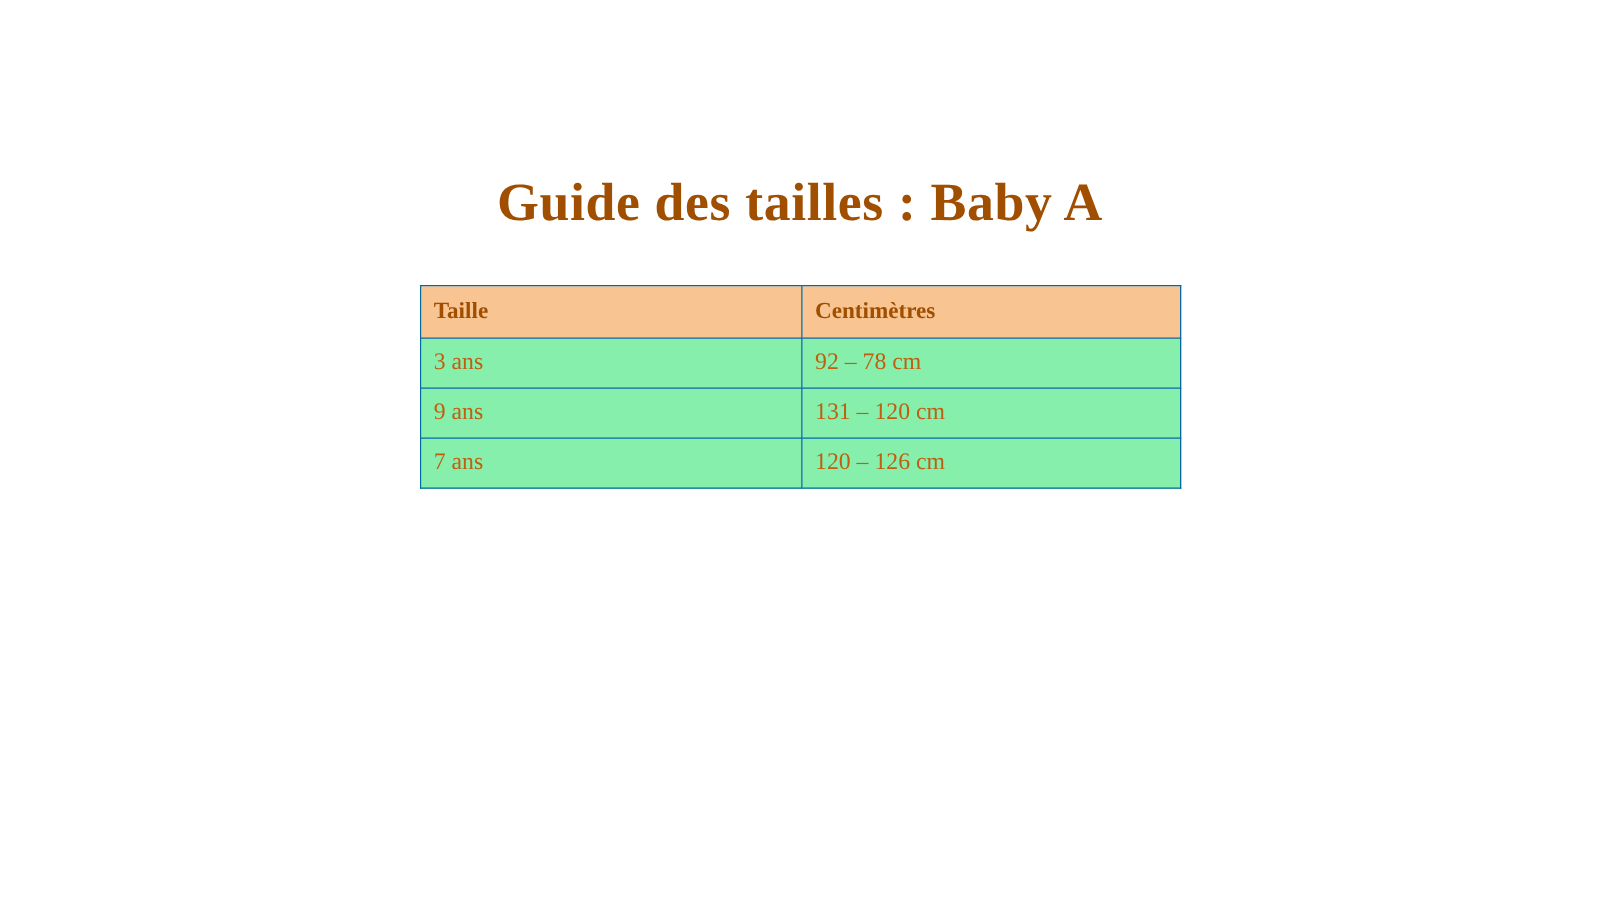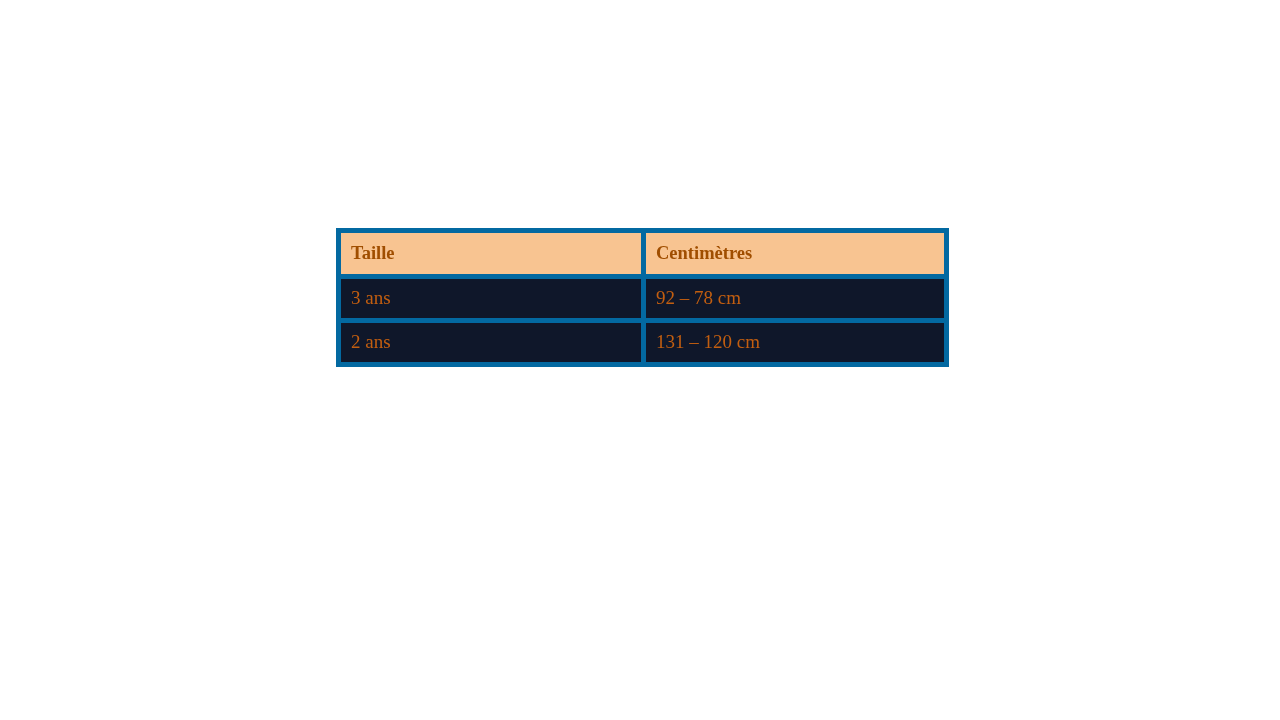--- a/index.html
+++ b/index.html
@@ -39,65 +39,70 @@
   }
   table.size-table {
     width: 608px;
     border-collapse: collapse;
     table-layout: fixed;
   }
   table.size-table col.c1 { width: 305px; }
   table.size-table col.c2 { width: 303px; }
   table.size-table th,
   table.size-table td {
-    border: 5px solid #0369a1;
+    border: 1px solid #0369a1;
     padding: 5px 10px 6px 10px;
     font-size: 19px;
     line-height: 1.2;
     color: #c25e10;
     text-align: left;
     vertical-align: middle;
     height: 28px;
   }
   table.size-table thead th {
     background: #f8c491;
     font-weight: bold;
     color: #a04e00;
     font-size: 18.5px;
     height: 30px;
   }
   table.size-table tbody td {
-    background: #0f172a;
+    background: #86efac;
     font-weight: normal;
   }
 </style>
 </head>
 <body>
 
 <div class="page">
 
+  <div class="title">Guide des tailles : Baby A</div>
 
   <div class="size-table-wrap">
     <table class="size-table">
       <colgroup>
         <col class="c1">
         <col class="c2">
       </colgroup>
       <thead>
         <tr>
           <th>Taille</th>
           <th>Centimètres</th>
         </tr>
       </thead>
       <tbody>
         <tr>
           <td>3 ans</td>
           <td>92 – 78 cm</td>
         </tr>
         <tr>
-          <td>2 ans</td>
+          <td>9 ans</td>
           <td>131 – 120 cm</td>
+        </tr>
+        <tr>
+          <td>7 ans</td>
+          <td>120 – 126 cm</td>
         </tr>
       </tbody>
     </table>
   </div>
 
 </div>
 
 </body></html>

